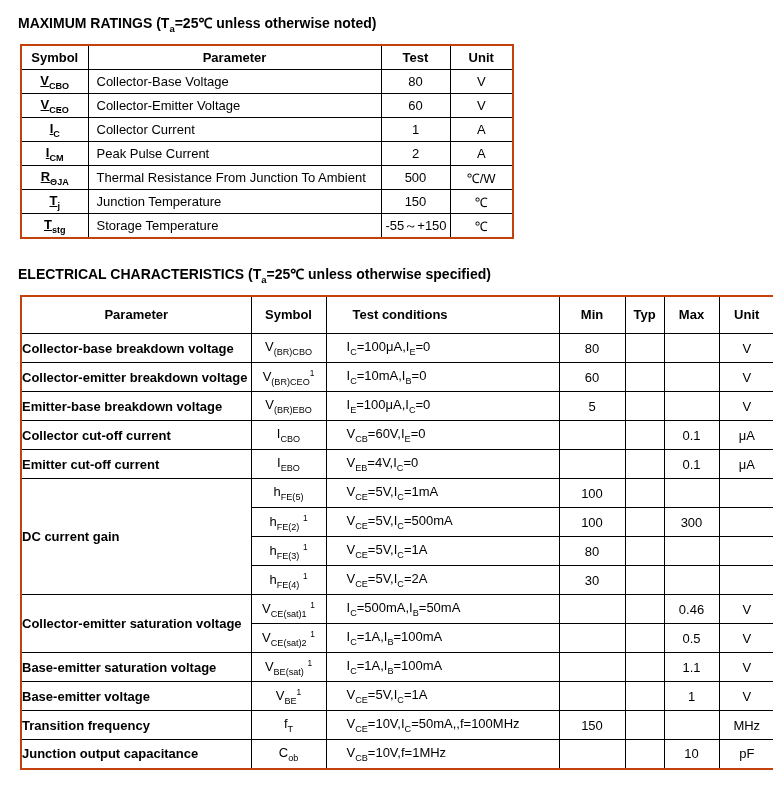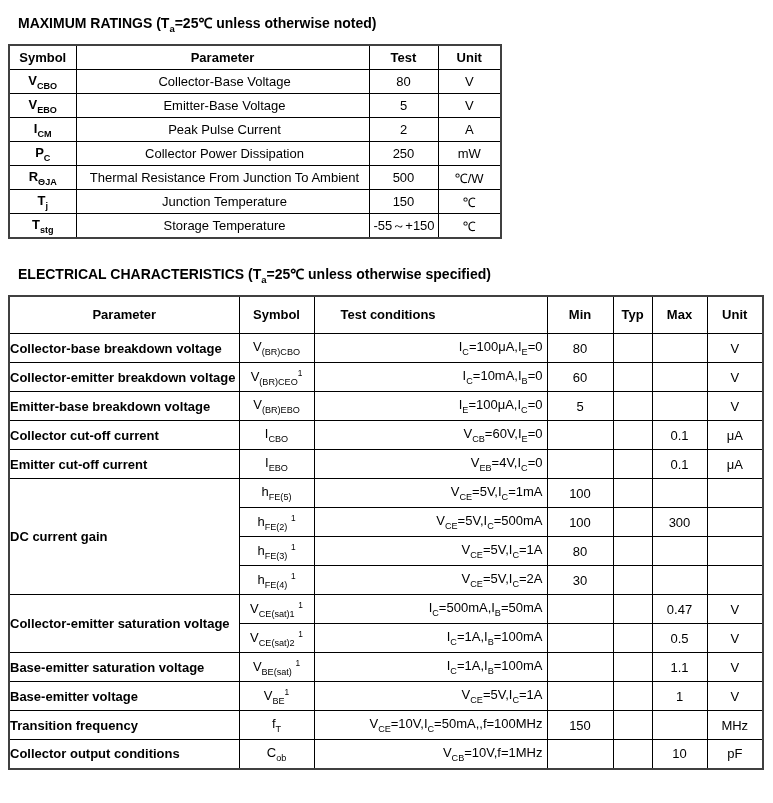--- a/index.html
+++ b/index.html
@@ -17,47 +17,48 @@
     font-weight: bold;
     margin: 10px;
     letter-spacing: 0px;
     white-space: nowrap;
   }
   .sec-title sub { font-size: 0.68em; }
 
   table {
     border-collapse: collapse;
     table-layout: fixed;
-    border: 2px solid #404040;
+    border: 2px solid #c2410c;
+    margin-left: 12px;
   }
   th, td {
     border: 1px solid #000;
     font-size: 13px;
     padding: 0 4px;
     overflow: hidden;
     white-space: nowrap;
   }
   th { font-weight: bold; text-align: center; }
   sub { font-size: 0.70em; }
   sup { font-size: 0.64em; }
 
   
   #t1 { width: 492px; margin-top: 6px; }
   #t1 th { height: 25px; }
   #t1 td { height: 24px; text-align: center; }
-  #t1 td.cell-param { text-align: center; padding-left: 8px; }
-  #t1 td.cell-sym { font-weight: bold; }
+  #t1 td.cell-param { text-align: left; padding-left: 8px; }
+  #t1 td.cell-sym { font-weight: bold; text-decoration: underline; }
 
   
   #t2 { width: 754px; margin-top: 8px; }
   #t2 th { height: 38px; }
   #t2 td { height: 29px; text-align: center; }
   #t2 th.h-cond { text-align: left; padding-left: 26px; }
   #t2 td.cell-param { text-align: left; padding-left: 0; font-weight: bold; }
-  #t2 td.cell-cond { text-align: right; padding-left: 4px; }
+  #t2 td.cell-cond { text-align: left; padding-left: 20px; }
 
   .title2 { margin-top: 25px; }
 </style>
 </head>
 <body>
 
 <div class="page">
 
   <h2 class="sec-title">MAXIMUM RATINGS (T<sub>a</sub>=25℃ unless otherwise noted)</h2>
 
@@ -77,36 +78,36 @@
       </tr>
     </thead>
     <tbody>
       <tr>
         <td class="cell-sym">V<sub>CBO</sub></td>
         <td class="cell-param">Collector-Base Voltage</td>
         <td>80</td>
         <td>V</td>
       </tr>
       <tr>
-        <td class="cell-sym">V<sub>EBO</sub></td>
-        <td class="cell-param">Emitter-Base Voltage</td>
-        <td>5</td>
-        <td>V</td>
+        <td class="cell-sym">V<sub>CEO</sub></td>
+        <td class="cell-param">Collector-Emitter Voltage</td>
+        <td>60</td>
+        <td>V</td>
+      </tr>
+      <tr>
+        <td class="cell-sym">I<sub>C</sub></td>
+        <td class="cell-param">Collector Current</td>
+        <td>1</td>
+        <td>A</td>
       </tr>
       <tr>
         <td class="cell-sym">I<sub>CM</sub></td>
         <td class="cell-param">Peak Pulse Current</td>
         <td>2</td>
         <td>A</td>
-      </tr>
-      <tr>
-        <td class="cell-sym">P<sub>C</sub></td>
-        <td class="cell-param">Collector Power Dissipation</td>
-        <td>250</td>
-        <td>mW</td>
       </tr>
       <tr>
         <td class="cell-sym">R<sub>ΘJA</sub></td>
         <td class="cell-param">Thermal Resistance From Junction To Ambient</td>
         <td>500</td>
         <td>℃/W</td>
       </tr>
       <tr>
         <td class="cell-sym">T<sub>j</sub></td>
         <td class="cell-param">Junction Temperature</td>
@@ -223,21 +224,21 @@
         <td></td>
         <td></td>
         <td></td>
       </tr>
       <tr>
         <td class="cell-param" rowspan="2">Collector-emitter saturation voltage</td>
         <td>V<sub>CE(sat)1</sub> <sup>1</sup></td>
         <td class="cell-cond">I<sub>C</sub>=500mA,I<sub>B</sub>=50mA</td>
         <td></td>
         <td></td>
-        <td>0.47</td>
+        <td>0.46</td>
         <td>V</td>
       </tr>
       <tr>
         <td>V<sub>CE(sat)2</sub> <sup>1</sup></td>
         <td class="cell-cond">I<sub>C</sub>=1A,I<sub>B</sub>=100mA</td>
         <td></td>
         <td></td>
         <td>0.5</td>
         <td>V</td>
       </tr>
@@ -262,21 +263,21 @@
       <tr>
         <td class="cell-param">Transition frequency</td>
         <td>f<sub>T</sub></td>
         <td class="cell-cond">V<sub>CE</sub>=10V,I<sub>C</sub>=50mA,,f=100MHz</td>
         <td>150</td>
         <td></td>
         <td></td>
         <td>MHz</td>
       </tr>
       <tr>
-        <td class="cell-param">Collector output conditions</td>
+        <td class="cell-param">Junction output capacitance</td>
         <td>C<sub>ob</sub></td>
         <td class="cell-cond">V<sub>CB</sub>=10V,f=1MHz</td>
         <td></td>
         <td></td>
         <td>10</td>
         <td>pF</td>
       </tr>
     </tbody>
   </table>
 

